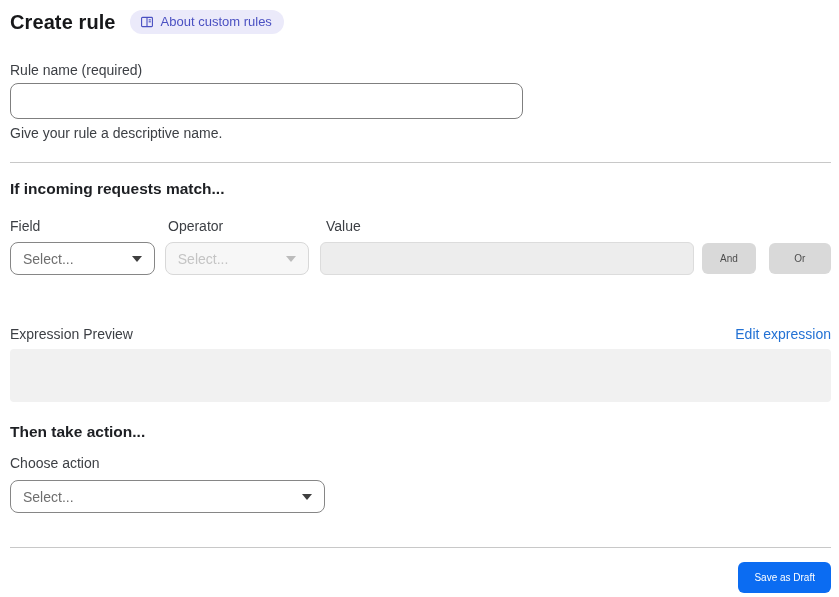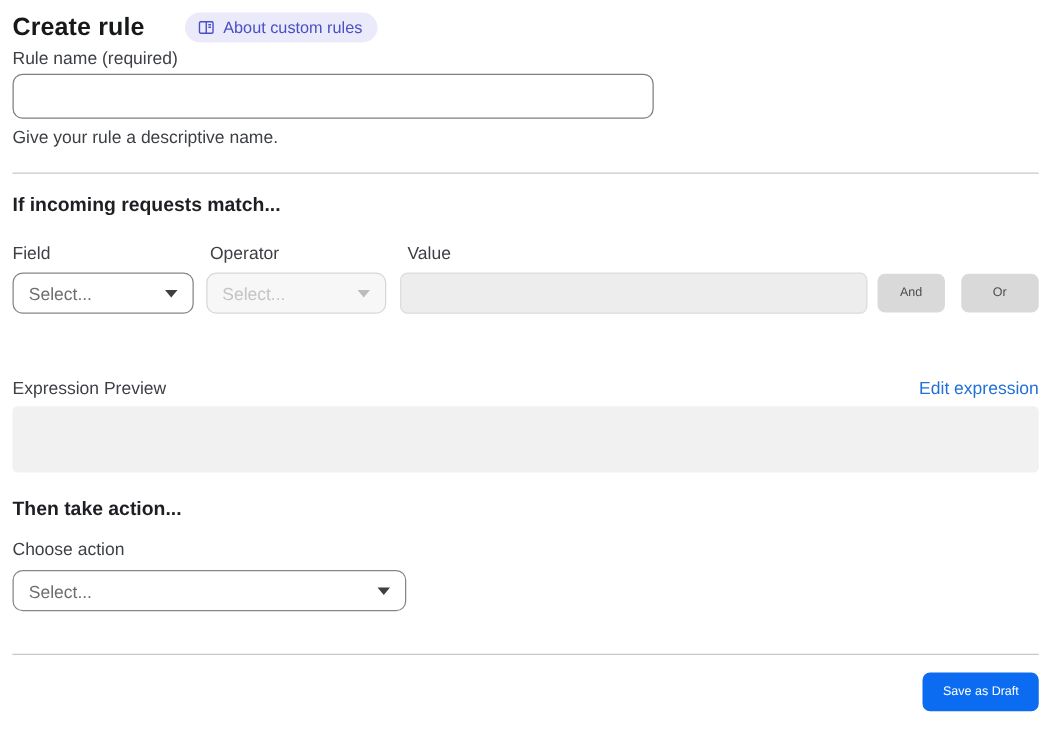--- a/index.html
+++ b/index.html
@@ -4,21 +4,21 @@
 <style>
   * { box-sizing: border-box; margin: 0; padding: 0; }
   html, body { background: #fff; }
   body {
     width: 839px; height: 597px;
     font-family: "Liberation Sans", sans-serif;
     color: #202124;
     padding: 10px 8px 0 10px;
     overflow: hidden;
   }
-  .header { display: flex; align-items: center; gap: 32px; margin-bottom: 4px; }
+  .header { display: flex; align-items: center; gap: 14px; margin-bottom: 28px; }
   .page-title { font-size: 20px; font-weight: 700; color: #17181a; letter-spacing: 0.1px; }
   .badge {
     display: inline-flex; align-items: center; gap: 7px;
     background: #ebeafa; color: #4a50c2;
     padding: 4px 12px 5px 10px; border-radius: 12px;
     font-size: 13px; cursor: pointer; border: none;
     font-family: "Liberation Sans", sans-serif;
   }
   .badge svg { display: block; }
 

